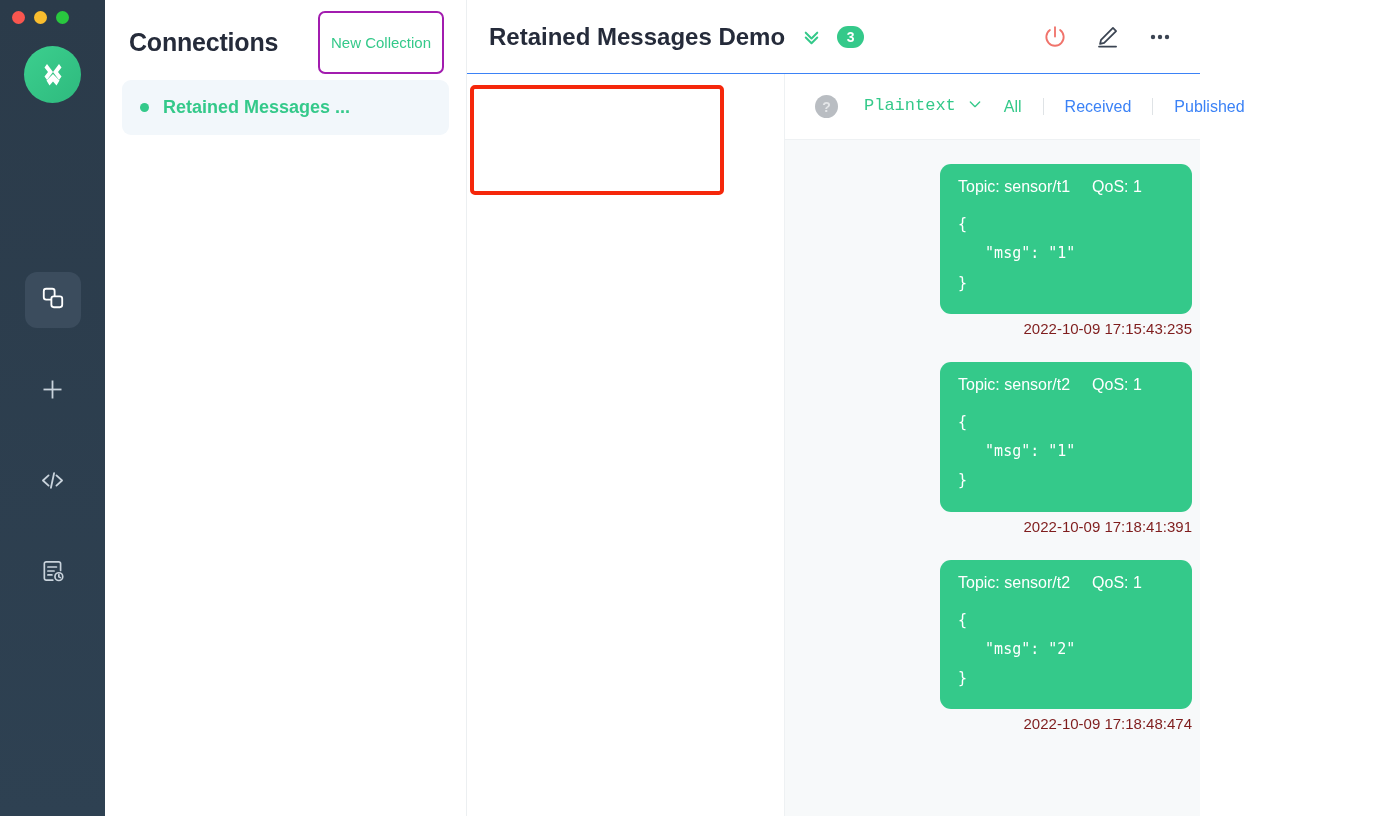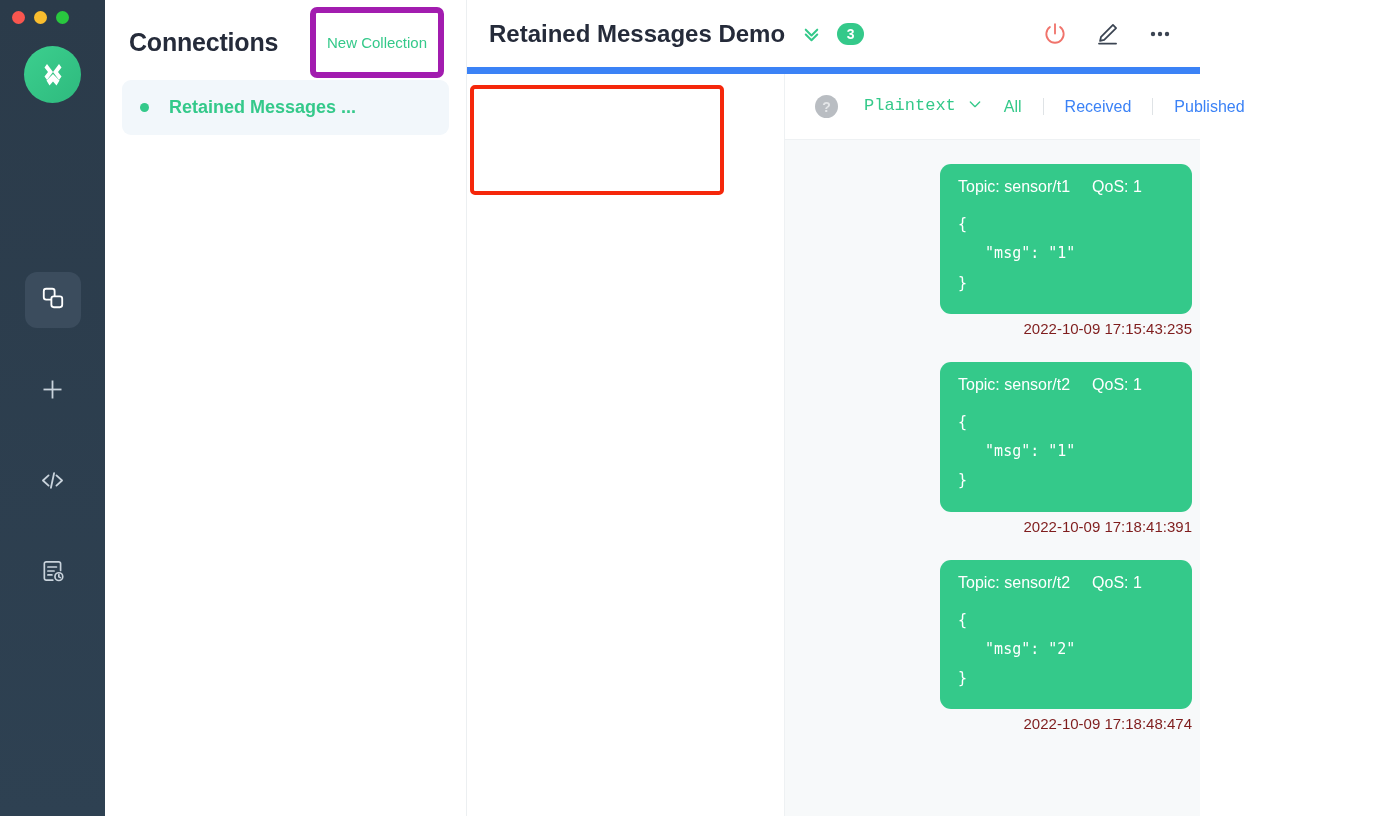--- a/index.html
+++ b/index.html
@@ -72,21 +72,21 @@
     padding: 22px 22px 0 24px;
     height: 62px;
   }
   .conn-title {
     font-size: 25px;
     font-weight: bold;
     color: #252b3a;
     letter-spacing: -0.2px;
   }
   .new-collection {
-    border: 6px solid #a21caf;
+    border: 2px solid #a21caf;
     color: #34c98a;
     border-radius: 7px;
     font-size: 15px;
     padding: 21px 11px;
     background: #ffffff;
     white-space: nowrap;
   }
   .conn-list { padding: 18px 17px 0 17px; }
   .conn-item {
     display: flex; align-items: center; gap: 14px;
@@ -95,37 +95,37 @@
     padding: 17px 18px;
   }
   .conn-bullet {
     width: 9px; height: 9px; border-radius: 50%;
     background: #34c98a; flex: 0 0 9px;
   }
   .conn-name {
     color: #34c98a;
     font-size: 18px;
     font-weight: bold;
-    white-space: nowrap; overflow: hidden; text-overflow: ellipsis; margin-left: 6px;
+    white-space: nowrap; overflow: hidden; text-overflow: ellipsis;
   }
 
   
   .main {
     flex: 1 1 auto;
     height: 816px;
     display: flex; flex-direction: column;
     min-width: 0;
     position: relative;
   }
   .main-header {
     height: 74px;
     flex: 0 0 74px;
     display: flex; align-items: center;
     padding: 0 26px 0 22px;
-    border-bottom: 7px solid #3b82f6;
+    border-bottom: 1px solid #3b82f6;
     background: #ffffff;
   }
   .main-title {
     font-size: 24px; font-weight: bold; color: #252b3a;
     white-space: nowrap;
   }
   .chev-dd { margin-left: 15px; display: flex; align-items: center; color: #34c98a; }
   .count-badge {
     margin-left: 14px;
     background: #34c98a;

